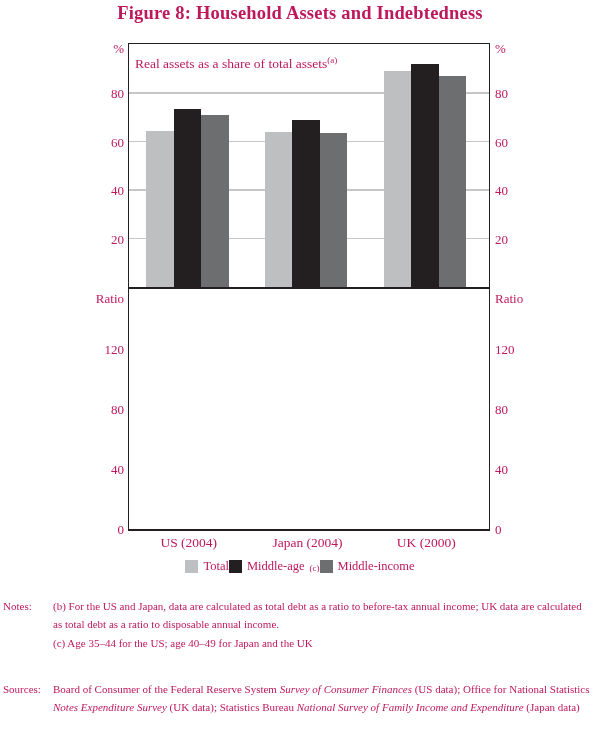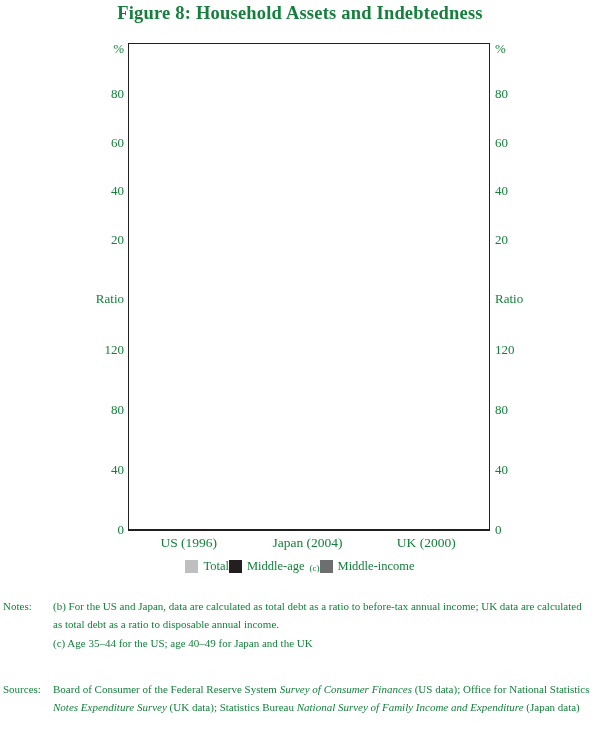--- a/index.html
+++ b/index.html
@@ -1,18 +1,18 @@
 <!DOCTYPE html>
 <html><head>
 <meta charset="utf-8">
 <style>
   html,body{margin:0;padding:0;background:#ffffff;}
   .figure{
     position:relative;width:600px;height:733px;background:#ffffff;
-    font-family:"Liberation Serif","DejaVu Serif",serif;color:#15803d;overflow:hidden;
+    font-family:"Liberation Serif","DejaVu Serif",serif;color:#be185d;overflow:hidden;
   }
   .title{
     position:absolute;top:3px;left:0;width:100%;text-align:center;
     font-size:18.5px;font-weight:bold;letter-spacing:0.2px;
   }
   .chart{
     position:absolute;left:128px;top:43px;width:362px;height:488px;
     border-style:solid;border-color:#231f20;border-width:1.5px 1.5px 2.5px 1.5px;
     box-sizing:border-box;
   }
@@ -42,41 +42,57 @@
   .sources{top:680px;}
   .sources .nb-text i{font-style:italic;}
 </style>
 </head>
 <body>
 
 <div class="figure">
   <div class="title">Figure 8: Household Assets and Indebtedness</div>
 
   <div class="chart" id="chart">
+      <div class="panel panel-top">
+        <div class="gridline" style="bottom: 47.9px;"></div>
+        <div class="gridline" style="bottom: 96.4px;"></div>
+        <div class="gridline" style="bottom: 144.9px;"></div>
+        <div class="gridline" style="bottom: 193.4px;"></div>
+        <div class="bar" style="left: 17px; width: 27.5px; height: 156.412px; background: rgb(189, 191, 193);"></div>
+        <div class="bar" style="left: 135.8px; width: 27.5px; height: 155.2px; background: rgb(189, 191, 193);"></div>
+        <div class="bar" style="left: 254.5px; width: 27.5px; height: 215.825px; background: rgb(189, 191, 193);"></div>
+        <div class="bar" style="left: 44.5px; width: 27.5px; height: 178.237px; background: rgb(35, 31, 32);"></div>
+        <div class="bar" style="left: 163.3px; width: 27.5px; height: 167.325px; background: rgb(35, 31, 32);"></div>
+        <div class="bar" style="left: 282px; width: 27.5px; height: 223.1px; background: rgb(35, 31, 32);"></div>
+        <div class="bar" style="left: 72px; width: 27.5px; height: 172.175px; background: rgb(109, 110, 112);"></div>
+        <div class="bar" style="left: 190.8px; width: 27.5px; height: 153.987px; background: rgb(109, 110, 112);"></div>
+        <div class="bar" style="left: 309.5px; width: 27.5px; height: 210.975px; background: rgb(109, 110, 112);"></div>
+        <div class="panel-title" style="left: 6px; top: 10px;"><span>Real assets as a share of total assets</span><sup>(a)</sup></div>
+      </div>
       <div class="ylabel left" style="top: 187.5px;">20</div>
       <div class="ylabel right" style="top: 187.5px;">20</div>
       <div class="ylabel left" style="top: 139px;">40</div>
       <div class="ylabel right" style="top: 139px;">40</div>
       <div class="ylabel left" style="top: 90.5px;">60</div>
       <div class="ylabel right" style="top: 90.5px;">60</div>
       <div class="ylabel left" style="top: 42px;">80</div>
       <div class="ylabel right" style="top: 42px;">80</div>
       <div class="ylabel left" style="top: -3px;">%</div>
       <div class="ylabel right" style="top: -3px;">%</div>
       <div class="ylabel left" style="top: 477.5px;">0</div>
       <div class="ylabel right" style="top: 477.5px;">0</div>
       <div class="ylabel left" style="top: 417.75px;">40</div>
       <div class="ylabel right" style="top: 417.75px;">40</div>
       <div class="ylabel left" style="top: 358px;">80</div>
       <div class="ylabel right" style="top: 358px;">80</div>
       <div class="ylabel left" style="top: 298.25px;">120</div>
       <div class="ylabel right" style="top: 298.25px;">120</div>
       <div class="ylabel left" style="top: 246.5px;">Ratio</div>
       <div class="ylabel right" style="top: 246.5px;">Ratio</div>
-      <div class="xlabel" style="left: 59.75px; top: 491px;">US (1996)</div>
+      <div class="xlabel" style="left: 59.75px; top: 491px;">US (2004)</div>
       <div class="xlabel" style="left: 178.55px; top: 491px;">Japan (2004)</div>
       <div class="xlabel" style="left: 297.25px; top: 491px;">UK (2000)</div>
     </div>
 
   <div class="legend" id="legend">
       <div class="legend-item">
         <div class="legend-swatch" style="background: rgb(189, 191, 193);"></div>
         <span>Total</span>
       </div>
       <div class="legend-item">

